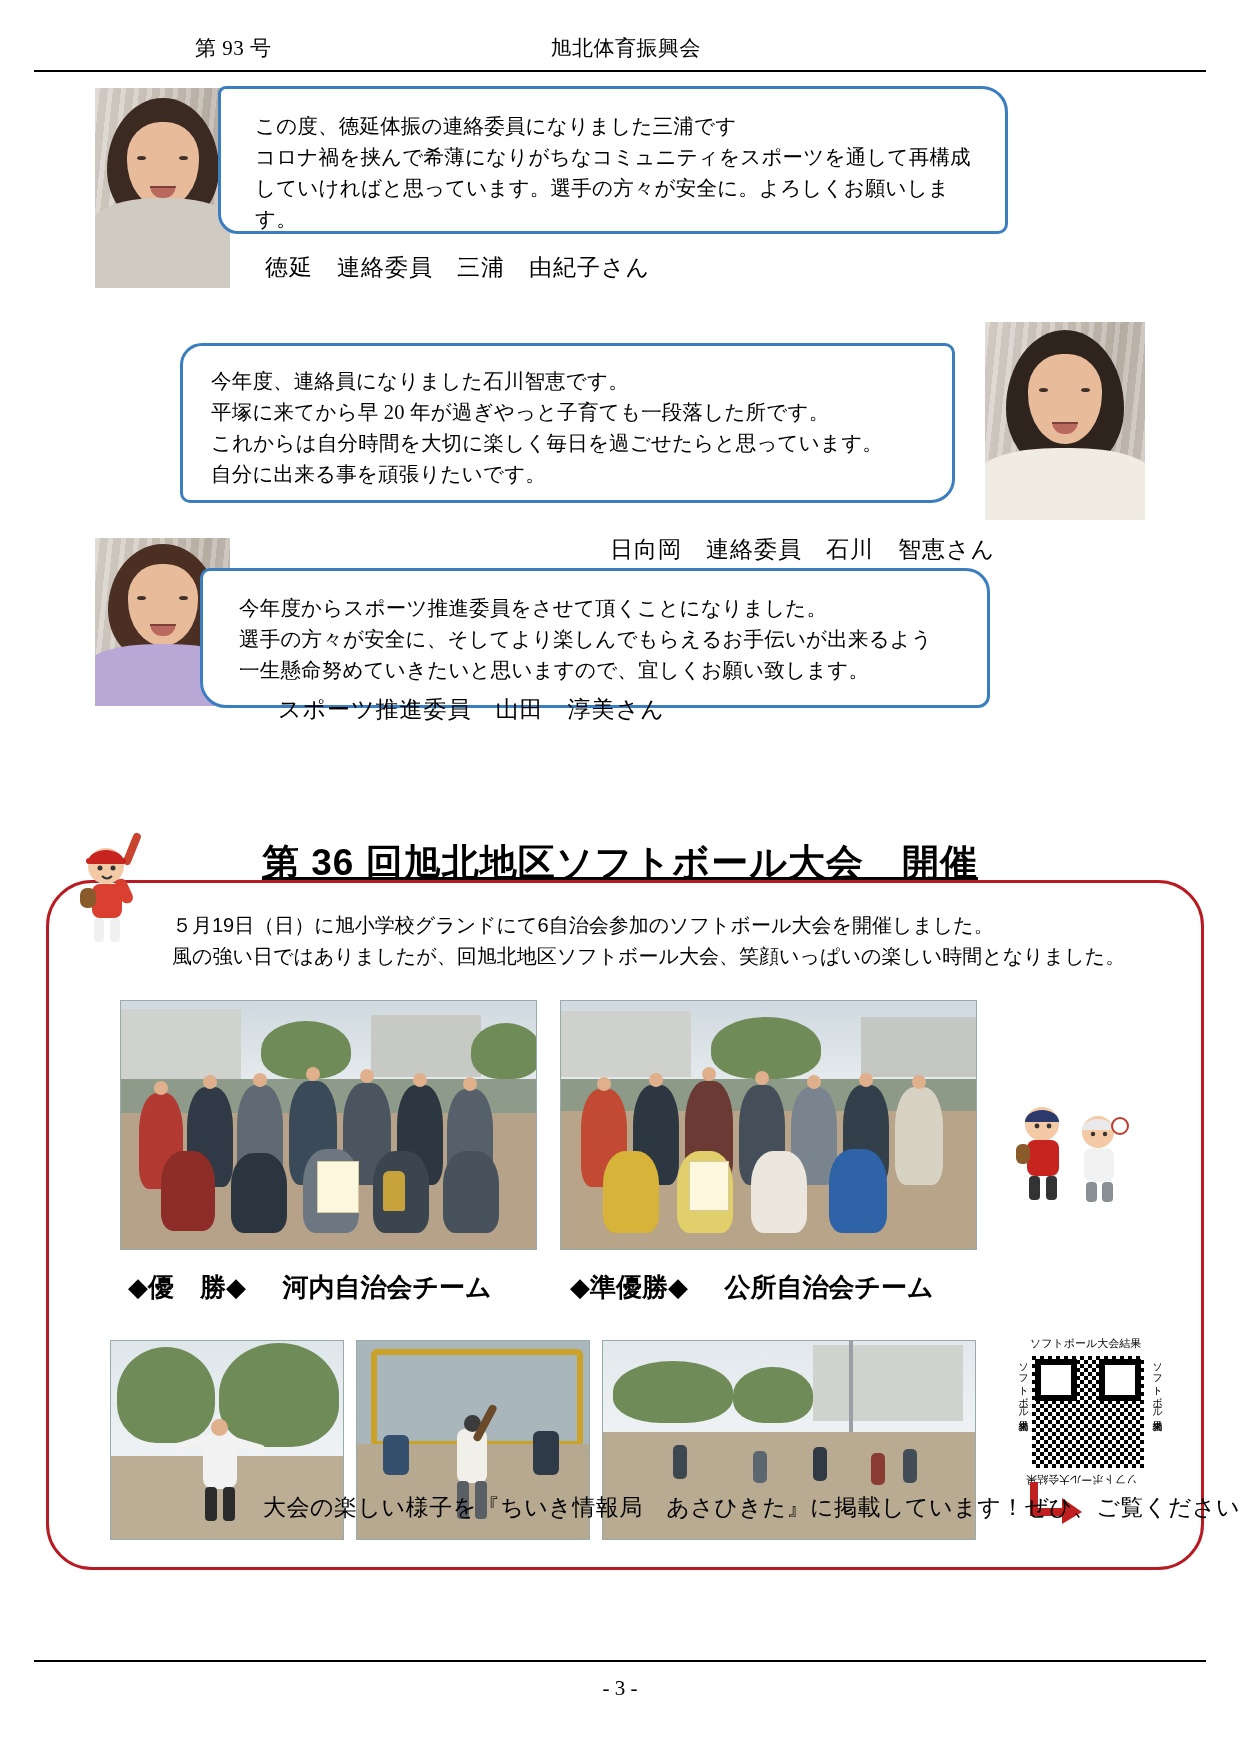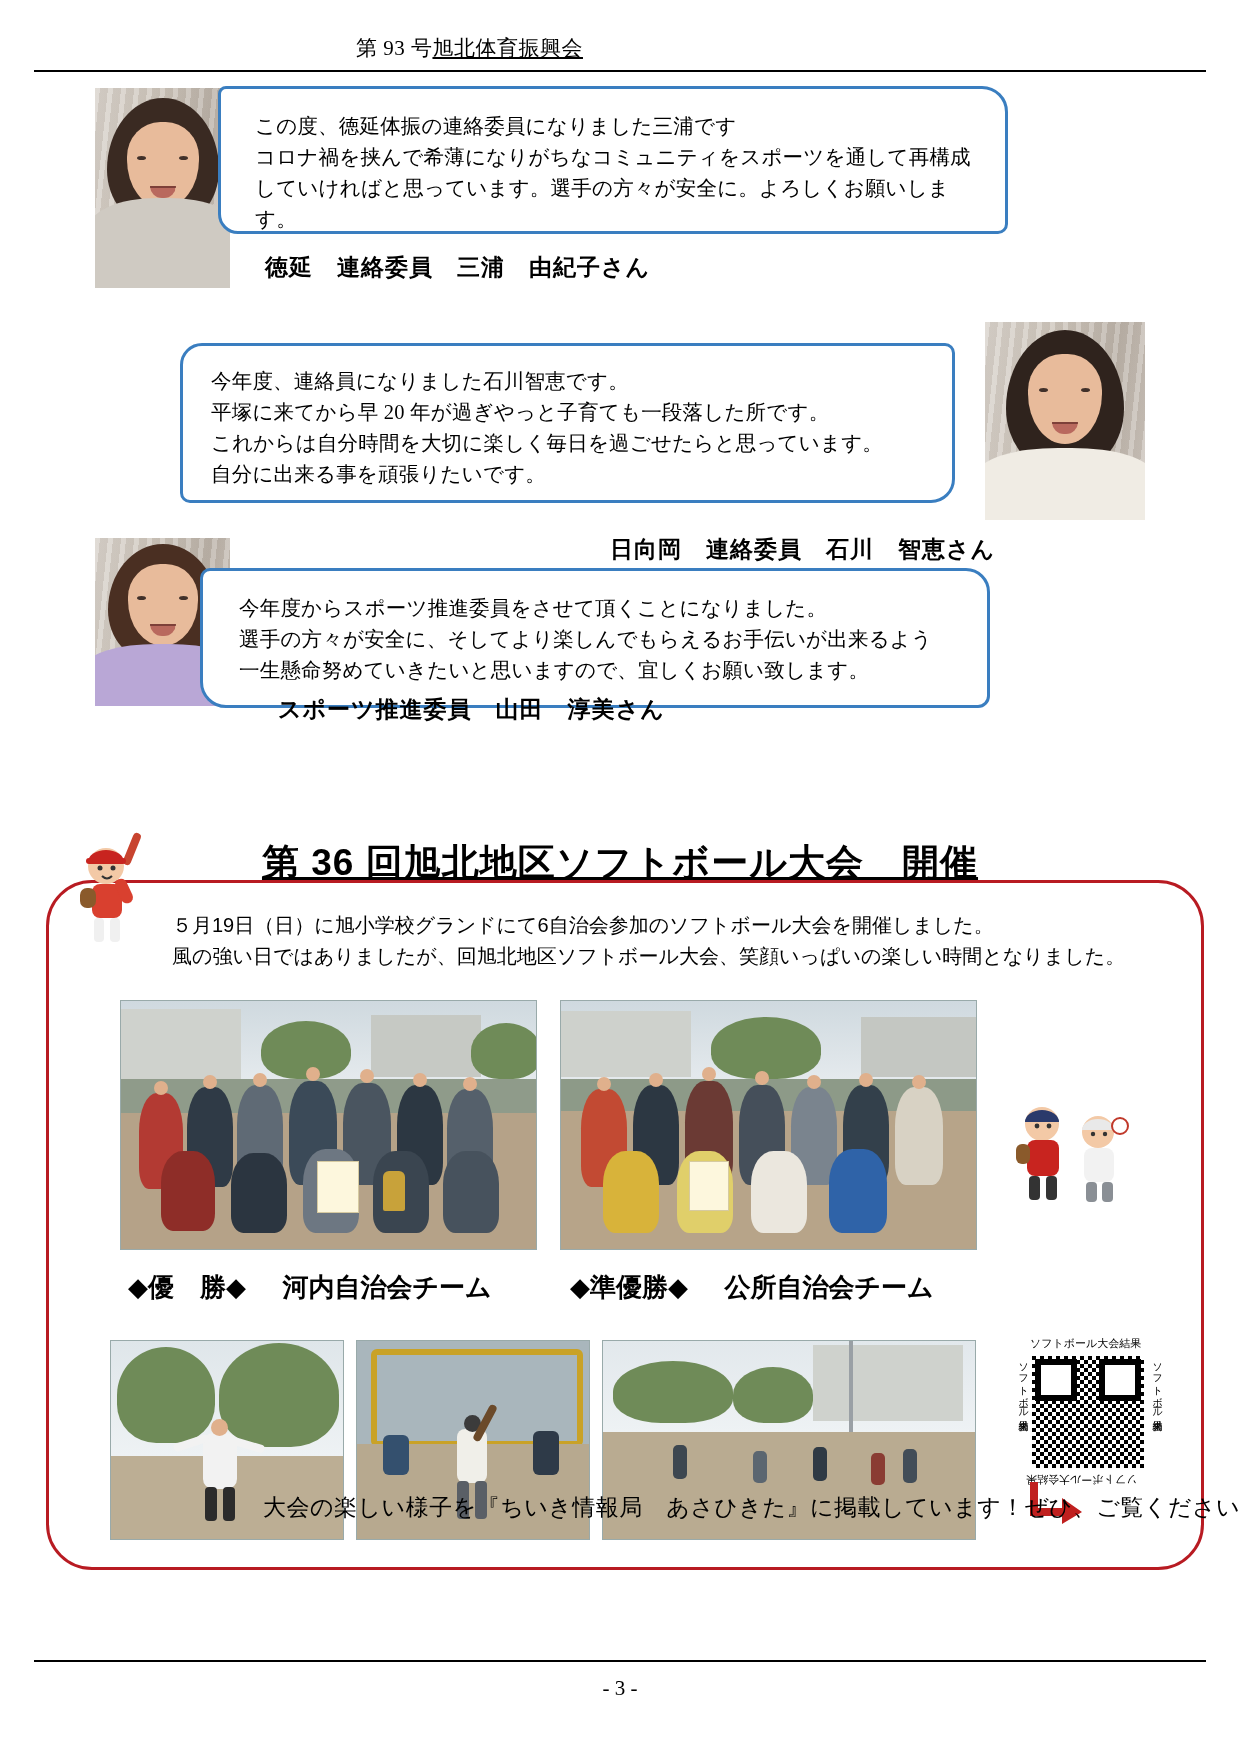--- a/index.html
+++ b/index.html
@@ -23,22 +23,22 @@
     left: 34px;
     width: 1172px;
     height: 36px;
     border-bottom: 2px solid #000;
     display: flex;
     align-items: flex-start;
     font-size: 21px;
     letter-spacing: 0.5px;
   }
   .header .h-left { width: 33%; text-align: left; }
-  .header .h-mid  { width: 34%; text-align: right; }
-  .header .h-right{ width: 33%; text-align: left; text-decoration: underline; }
+  .header .h-mid  { width: 34%; text-align: center; }
+  .header .h-right{ width: 33%; text-align: center; }
 
   .photo {
     position: absolute;
     background: #cfc6bd;
     overflow: hidden;
   }
   .photo .bg {
     position: absolute; inset: 0;
     background:
       linear-gradient(100deg, #d8d2cb 0%, #cdc5bb 35%, #b9b0a6 70%, #cdc5bd 100%);
@@ -101,21 +101,21 @@
     white-space: pre-line;
     letter-spacing: 0.2px;
   }
   .bt-indent1 { padding: 22px 18px 0 34px; }
   .bt-indent2 { padding: 20px 18px 0 28px; }
   .bt-indent3 { padding: 22px 18px 0 36px; }
 
   .caption {
     position: absolute;
     font-size: 23px;
-    font-weight: bold;
+    font-weight: normal;
     font-family: "Liberation Sans", "DejaVu Sans", sans-serif;
     letter-spacing: 1px;
     white-space: nowrap;
   }
 
   
   .sb-title {
     position: absolute;
     top: 838px;
     left: 0; width: 1240px;

